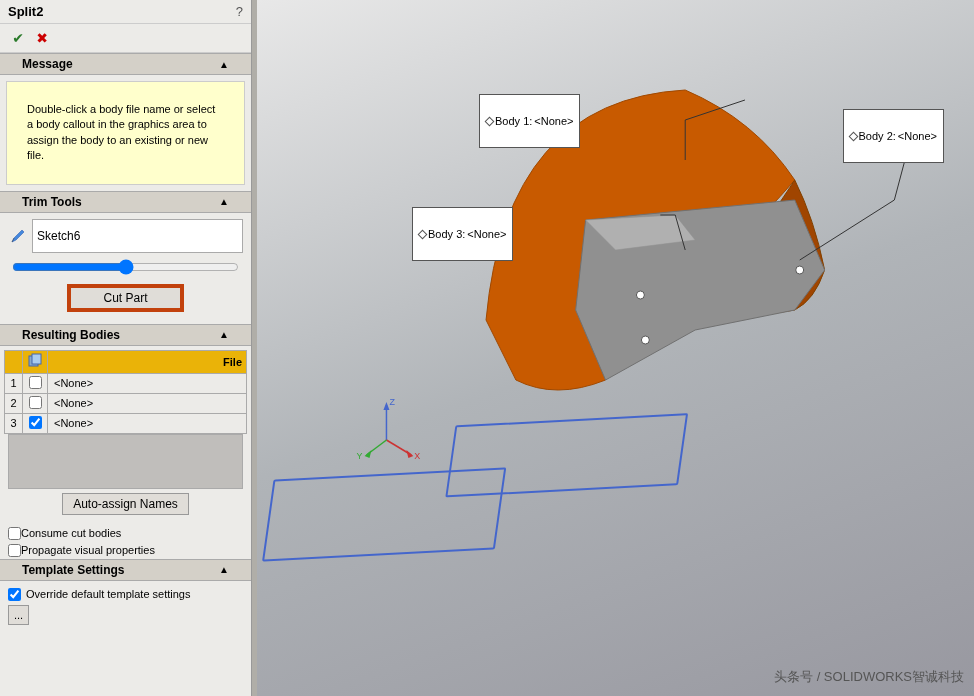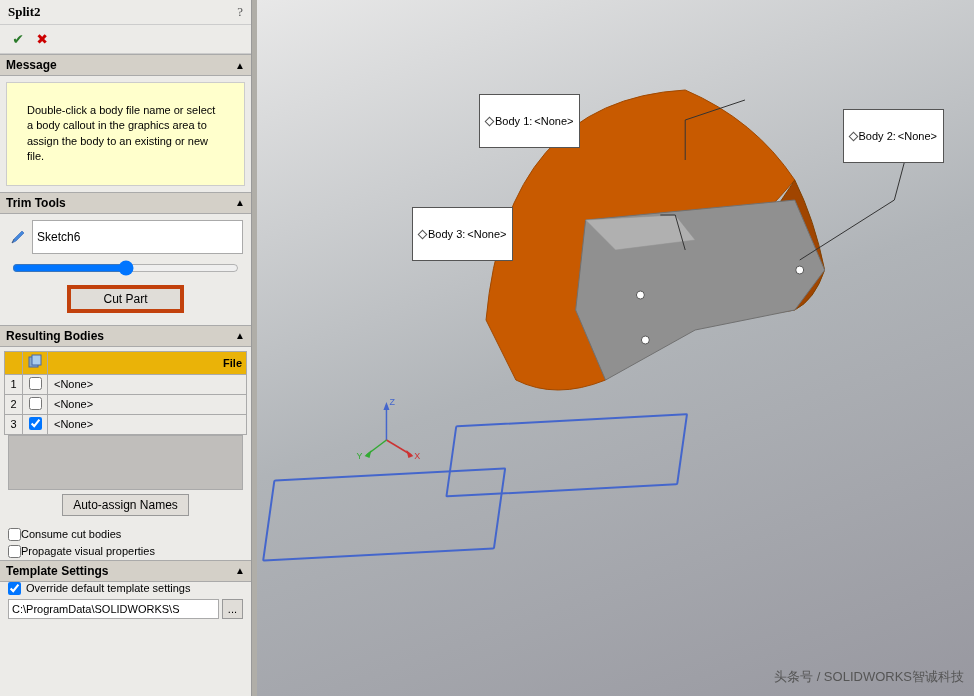--- a/index.html
+++ b/index.html
@@ -17,21 +17,20 @@
       overflow-y: auto;
     }
 
     .panel-title-bar {
       background: #ecebe8;
       padding: 4px 8px;
       display: flex;
       align-items: flex-start;
       justify-content: space-between;
       border-bottom: 1px solid #ccc;
-      font-family: Liberation Serif, serif;
     }
     .panel-title-text {
       font-size: 13px;
       font-weight: bold;
       color: #000;
     }
     .panel-icon-row {
       display: flex;
       align-items: center;
       gap: 4px;
@@ -44,21 +43,21 @@
       cursor: pointer;
       border: none; background: transparent;
       font-size: 14px;
     }
     .icon-btn.green { color: #2a7a2a; }
     .icon-btn.red { color: #cc0000; }
 
     
     .section-header {
       background: #d4d0c8;
-      padding: 3px 6px;
+      padding: 3px 22px;
       display: flex;
       align-items: center;
       justify-content: space-between;
       font-weight: bold;
       font-size: 12px;
       border-top: 1px solid #aaa;
       border-bottom: 1px solid #aaa;
       cursor: pointer;
     }
     .section-header .chevron { font-size: 10px; }
@@ -156,21 +155,21 @@
     
     .option-row {
       display: flex;
       align-items: center;
       padding: 2px 8px;
       font-size: 11px;
     }
 
     
     .template-content {
-      padding: 0 8px;
+      padding: 7px 8px;
     }
     .template-option-row {
       display: flex;
       align-items: center;
       gap: 5px;
       margin-bottom: 4px;
       font-size: 11px;
     }
     .template-label {
       font-size: 11px;
@@ -357,21 +356,20 @@
   <div class="section-header">
     <span>Template Settings</span>
     <span class="chevron">▲</span>
   </div>
   <div class="template-content">
     <div class="template-option-row">
       <input type="checkbox" id="override-cb" checked="" style="">
       <label for="override-cb">Override default template settings</label>
     </div>
     <div class="template-path-row">
-      <input class="template-path-input" type="text" value="C:\ProgramData\SOLIDWORKS\S" style="">
       <button class="template-browse-btn">...</button>
     </div>
   </div>
 
 </div>
 
 <div class="panel-divider"></div>
 
 <div id="viewport">
   <div id="viewport-bg"></div>

